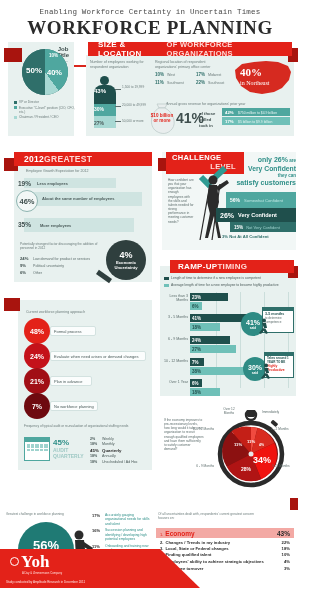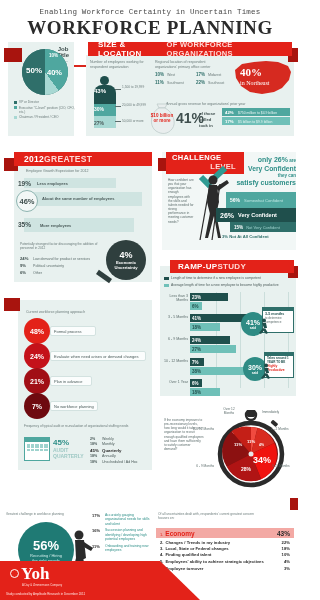--- a/index.html
+++ b/index.html
@@ -105,21 +105,21 @@
 
   
   .cal { position:absolute; background:#fff; border:.7px solid #2f6f6a; }
   .calhd { height:3px; background:#2f6f6a; }
 
   
   .watch { position:absolute; }
   .rankrow { display:flex; justify-content:space-between; align-items:center; }
 
   .footer {
-    position:absolute; left:0; bottom:0; width:300px; height:45px;
+    position:absolute; left:0; bottom:12px; width:300px; height:45px;
     overflow:hidden;
   }
   .yoh { color:#fff; font-family:"Liberation Serif", serif; font-weight:bold; }
 </style>
 </head>
 <body>
 
 <div class="page">
 
   <div class="hdr">
@@ -299,21 +299,21 @@
   </div>
   <div style="position:absolute; left:222px; top:234px; font-size:4.2px; font-weight:bold; color:#2f6f6a;">
     <span>3%</span>
     <span>Not At All Confident</span>
   </div>
 
   <div class="panel" style="left:160px; top:266px; width:136px; height:130px;"></div>
   <div style="position:absolute; left:288px; top:266px; width:10px; height:12px; background:#a8140e;"></div>
   <div class="ribbon" style="left:170px; top:260px; width:124px; height:13px; padding-left:8px; font-size:8px;">
     <span>RAMP-UP</span>
-      <span class="lite"> STUDY</span>
+      <span class="lite"> TIMING</span>
   </div>
 
   <div style="position:absolute; left:164px; top:276px; display:flex; align-items:center; gap:2px;">
     <div style="width:5px;height:3px;background:#1f4f4c;"></div>
     <div style="font-size:3.4px; color:#4a5a59;">Length of time to determine if a new employee is competent</div>
   </div>
   <div style="position:absolute; left:164px; top:283px; display:flex; align-items:center; gap:2px;">
     <div style="width:5px;height:3px;background:#6fc0b8;"></div>
     <div style="font-size:3.4px; color:#4a5a59;">Average length of time for a new employee to become highly productive</div>
   </div>

